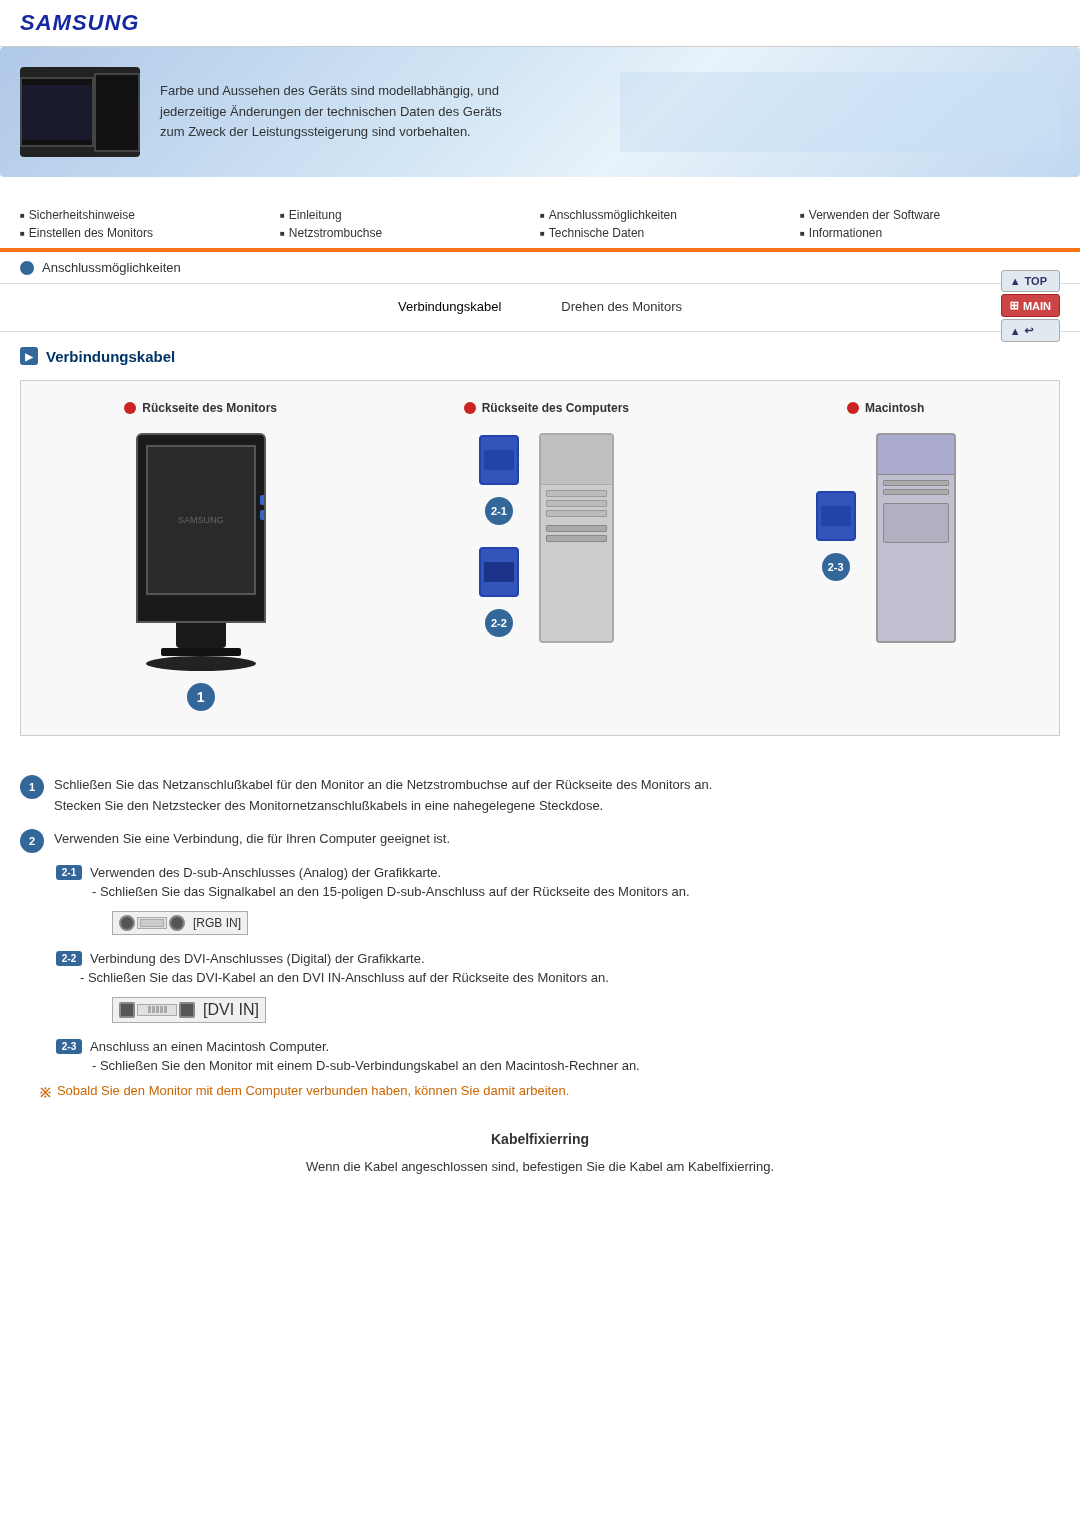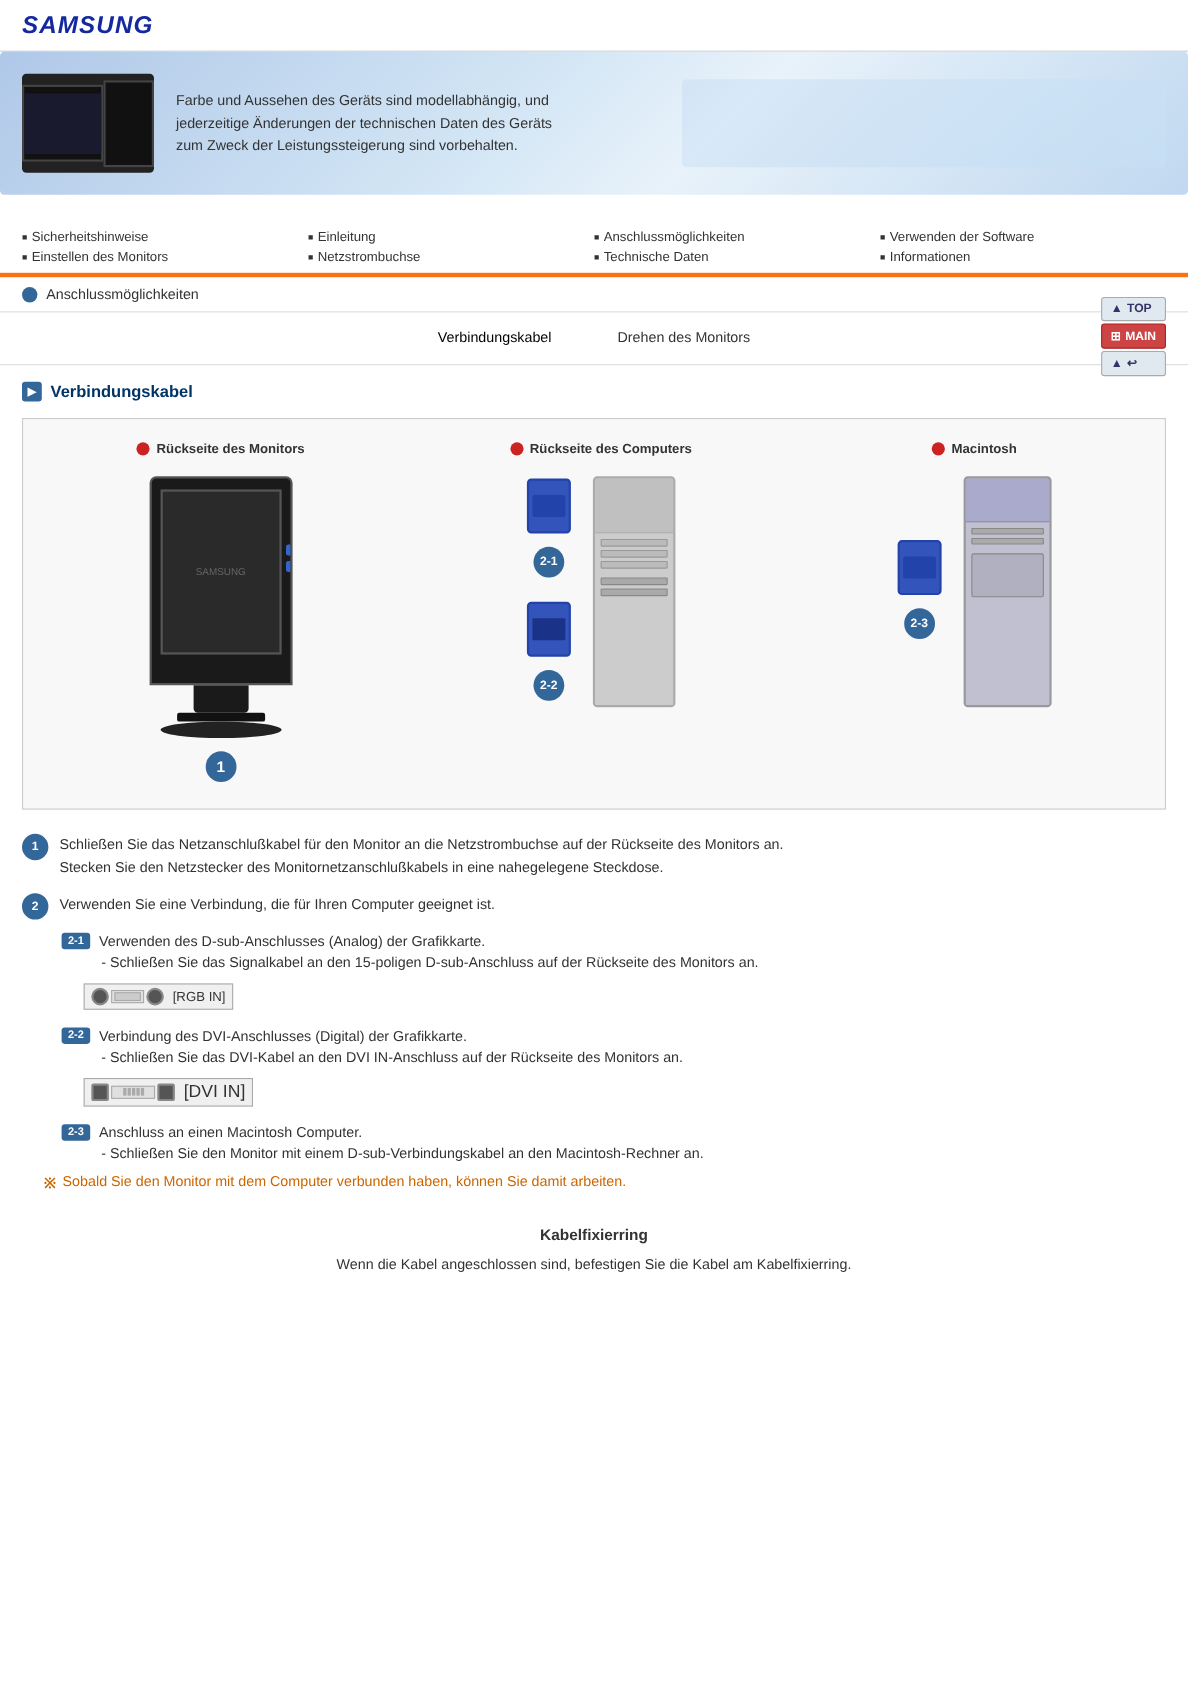--- a/index.html
+++ b/index.html
@@ -36,38 +36,38 @@
     .tab { font-size: 13px; color: #333; cursor: pointer; padding-bottom: 2px; }
     .tab.active { color: #000; font-weight: normal; }
 
     
     .section { padding: 15px 20px; }
     .section-title { display: flex; align-items: center; gap: 8px; font-size: 15px; font-weight: bold; color: #003366; margin-bottom: 15px; }
     .section-title-icon { width: 18px; height: 18px; background: #336699; border-radius: 3px; display: flex; align-items: center; justify-content: center; }
     .section-title-icon::after { content: '▶'; color: #fff; font-size: 10px; }
 
     
-    .diagram-box { border: 1px solid #ccc; background: #f8f8f8; padding: 20px; margin-bottom: 7px; min-height: 320px; display: flex; gap: 20px; align-items: flex-start; justify-content: space-around; }
+    .diagram-box { border: 1px solid #ccc; background: #f8f8f8; padding: 20px; margin-bottom: 24px; min-height: 320px; display: flex; gap: 20px; align-items: flex-start; justify-content: space-around; }
     .diagram-section { display: flex; flex-direction: column; align-items: center; gap: 8px; }
     .diagram-section-title { display: flex; align-items: center; gap: 6px; font-size: 12px; font-weight: bold; }
     .red-dot { width: 12px; height: 12px; background: #cc2222; border-radius: 50%; flex-shrink: 0; }
 
     
     .num-badge { width: 28px; height: 28px; background: #336699; border-radius: 50%; color: #fff; font-size: 14px; font-weight: bold; display: flex; align-items: center; justify-content: center; margin: 4px auto; }
     .num-badge-small { width: 24px; height: 24px; background: #336699; border-radius: 50%; color: #fff; font-size: 11px; font-weight: bold; display: flex; align-items: center; justify-content: center; display: inline-flex; vertical-align: middle; flex-shrink: 0; }
 
     
     .step-badge { display: inline-flex; align-items: center; justify-content: center; background: #336699; color: #fff; font-size: 10px; font-weight: bold; border-radius: 3px; padding: 2px 5px; min-width: 26px; }
 
     
     .instructions { padding: 0 20px; }
     .instr-item { display: flex; gap: 10px; margin-bottom: 12px; align-items: flex-start; }
     .instr-content { flex: 1; font-size: 13px; line-height: 1.6; }
     .instr-sub { margin-left: 36px; margin-bottom: 8px; }
-    .connector-img { display: inline-flex; align-items: center; gap: 2px; border: 1px solid #aaa; padding: 3px 6px; background: #f0f0f0; margin: 8px 0 8px 20px; text-align: right; }
+    .connector-img { display: inline-flex; align-items: center; gap: 2px; border: 1px solid #aaa; padding: 3px 6px; background: #f0f0f0; margin: 8px 0 8px 56px; text-align: right; }
     .connector-img span { font-size: 10px; }
 
     .note-item { color: #cc6600; font-size: 13px; margin: 10px 20px; display: flex; gap: 6px; }
     .note-mark { color: #cc6600; font-weight: bold; }
 
     
     .kabel-section { text-align: center; padding: 20px; margin-top: 10px; }
     .kabel-title { font-size: 14px; font-weight: bold; margin-bottom: 10px; }
     .kabel-text { font-size: 13px; color: #333; line-height: 1.6; }
 
@@ -282,21 +282,21 @@
         <div style="width:16px;height:16px;background:#555;border-radius:50%;border:2px solid #888;"></div>
         <span style="margin-left:6px;font-size:12px;">[RGB IN]</span>
       </div>
     </div>
 
     <div class="instr-sub">
       <div style="display:flex;gap:8px;align-items:flex-start;margin-bottom:4px;">
         <span class="step-badge">2-2</span>
         <span>Verbindung des DVI-Anschlusses (Digital) der Grafikkarte.</span>
       </div>
-      <div style="margin-left:36px;margin-bottom:4px;">
+      <div style="margin-left:24px;margin-bottom:4px;">
         <span>- Schließen Sie das DVI-Kabel an den DVI IN-Anschluss auf der Rückseite des Monitors an.</span>
       </div>
       
       <div class="connector-img">
         <div style="width:16px;height:16px;background:#555;border-radius:2px;border:2px solid #888;"></div>
         <div style="width:40px;height:12px;background:#e0e0e0;border:1px solid #aaa;display:flex;align-items:center;justify-content:center;">
           <div style="display:flex;gap:1px;">
             <div style="width:3px;height:7px;background:#aaa;"></div>
             <div style="width:3px;height:7px;background:#aaa;"></div>
             <div style="width:3px;height:7px;background:#aaa;"></div>

